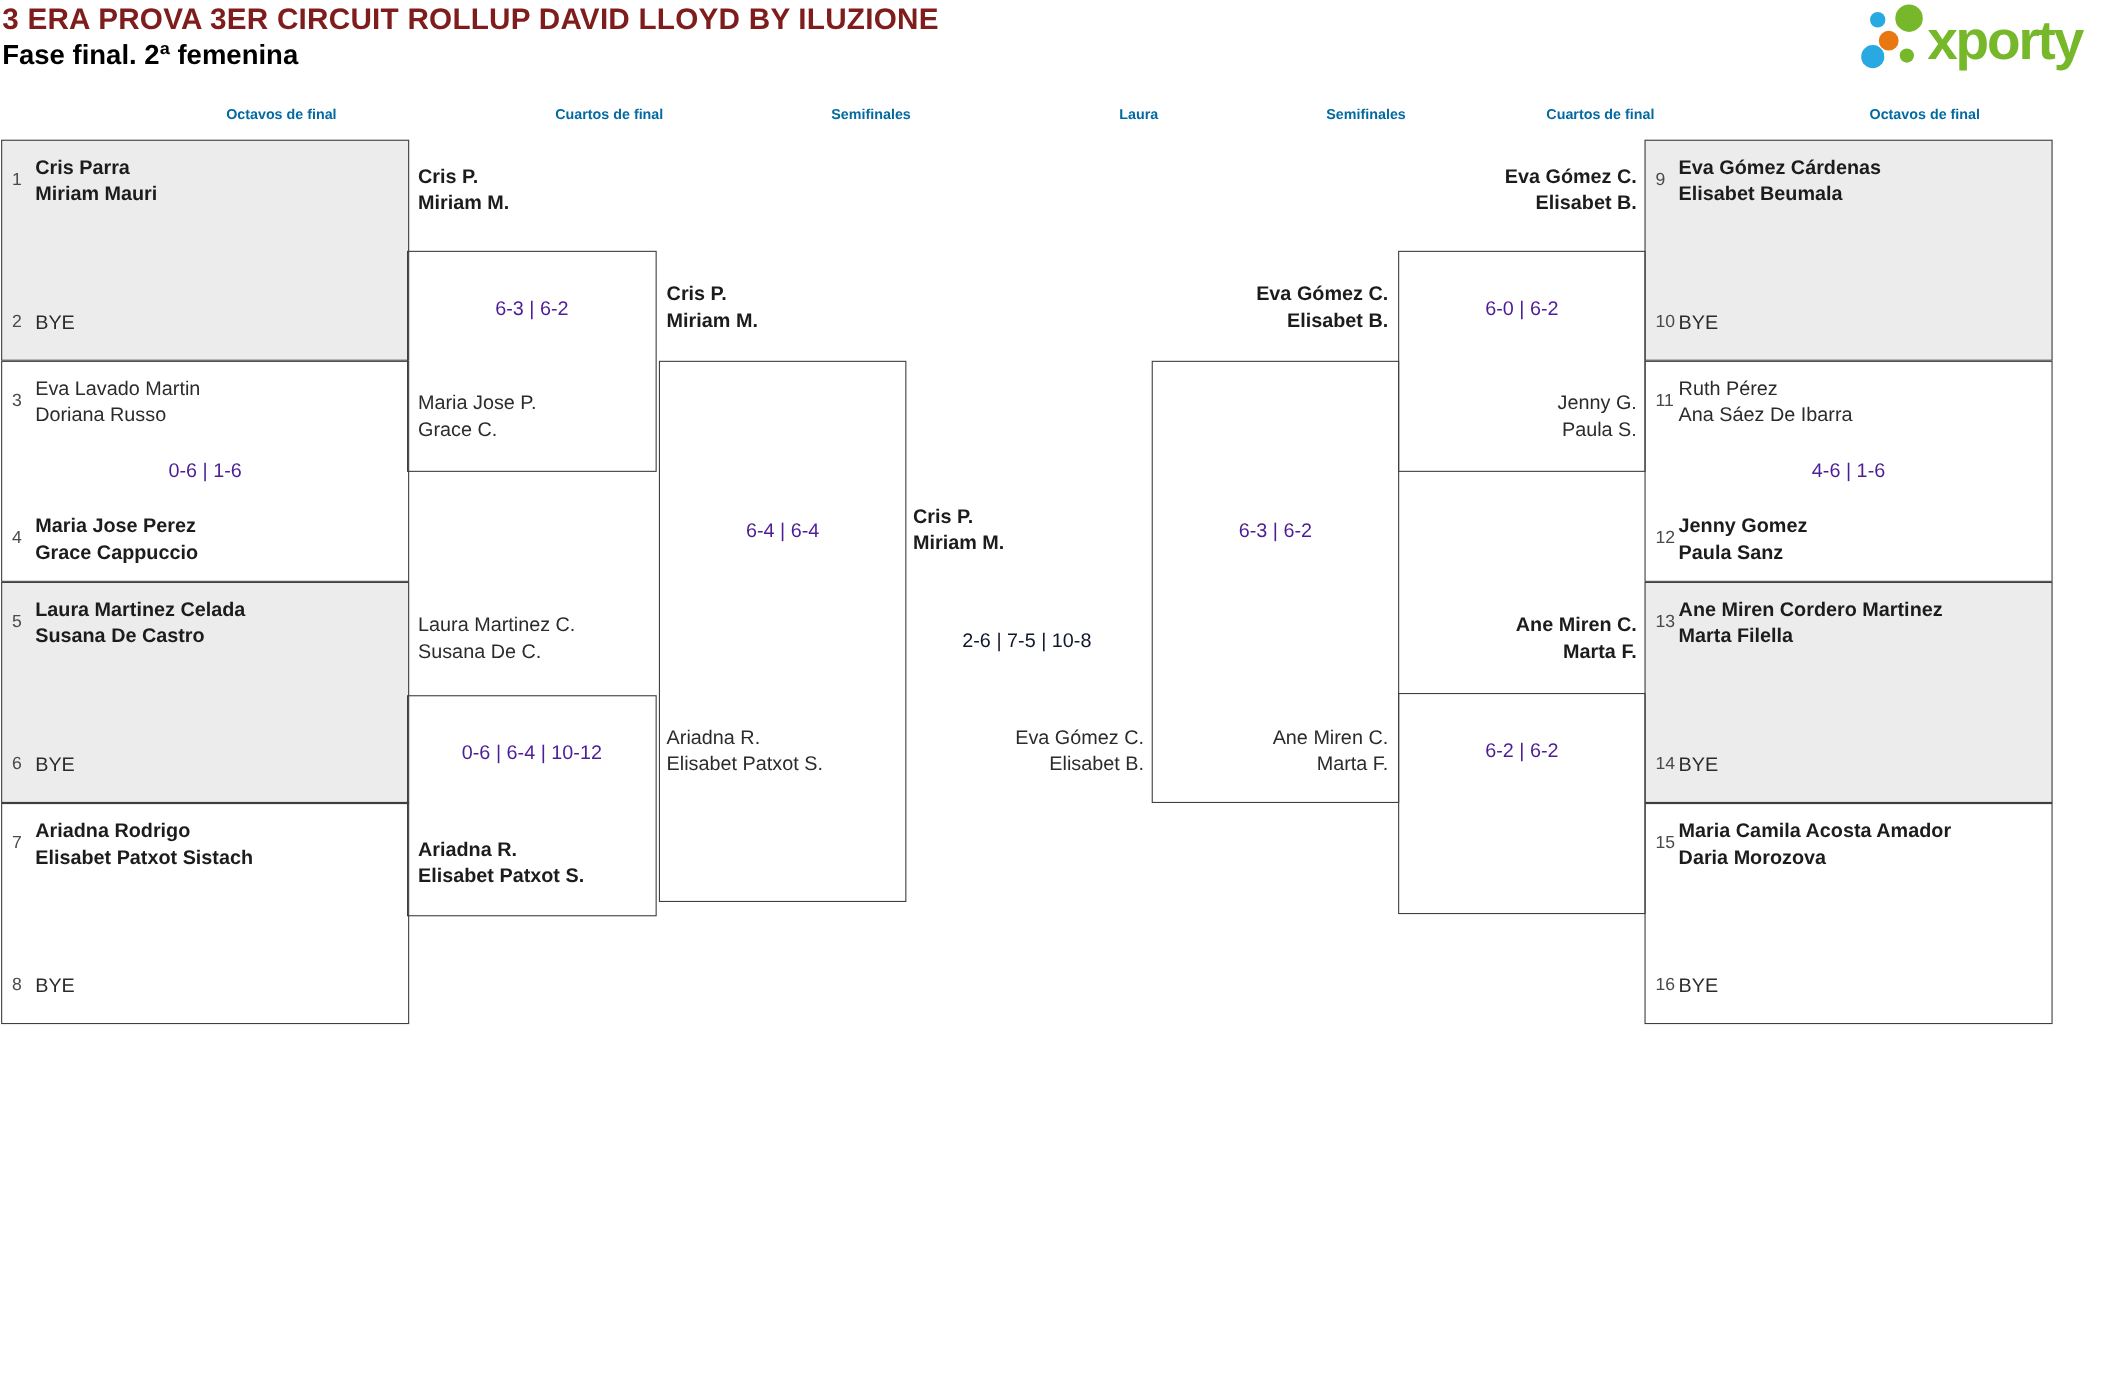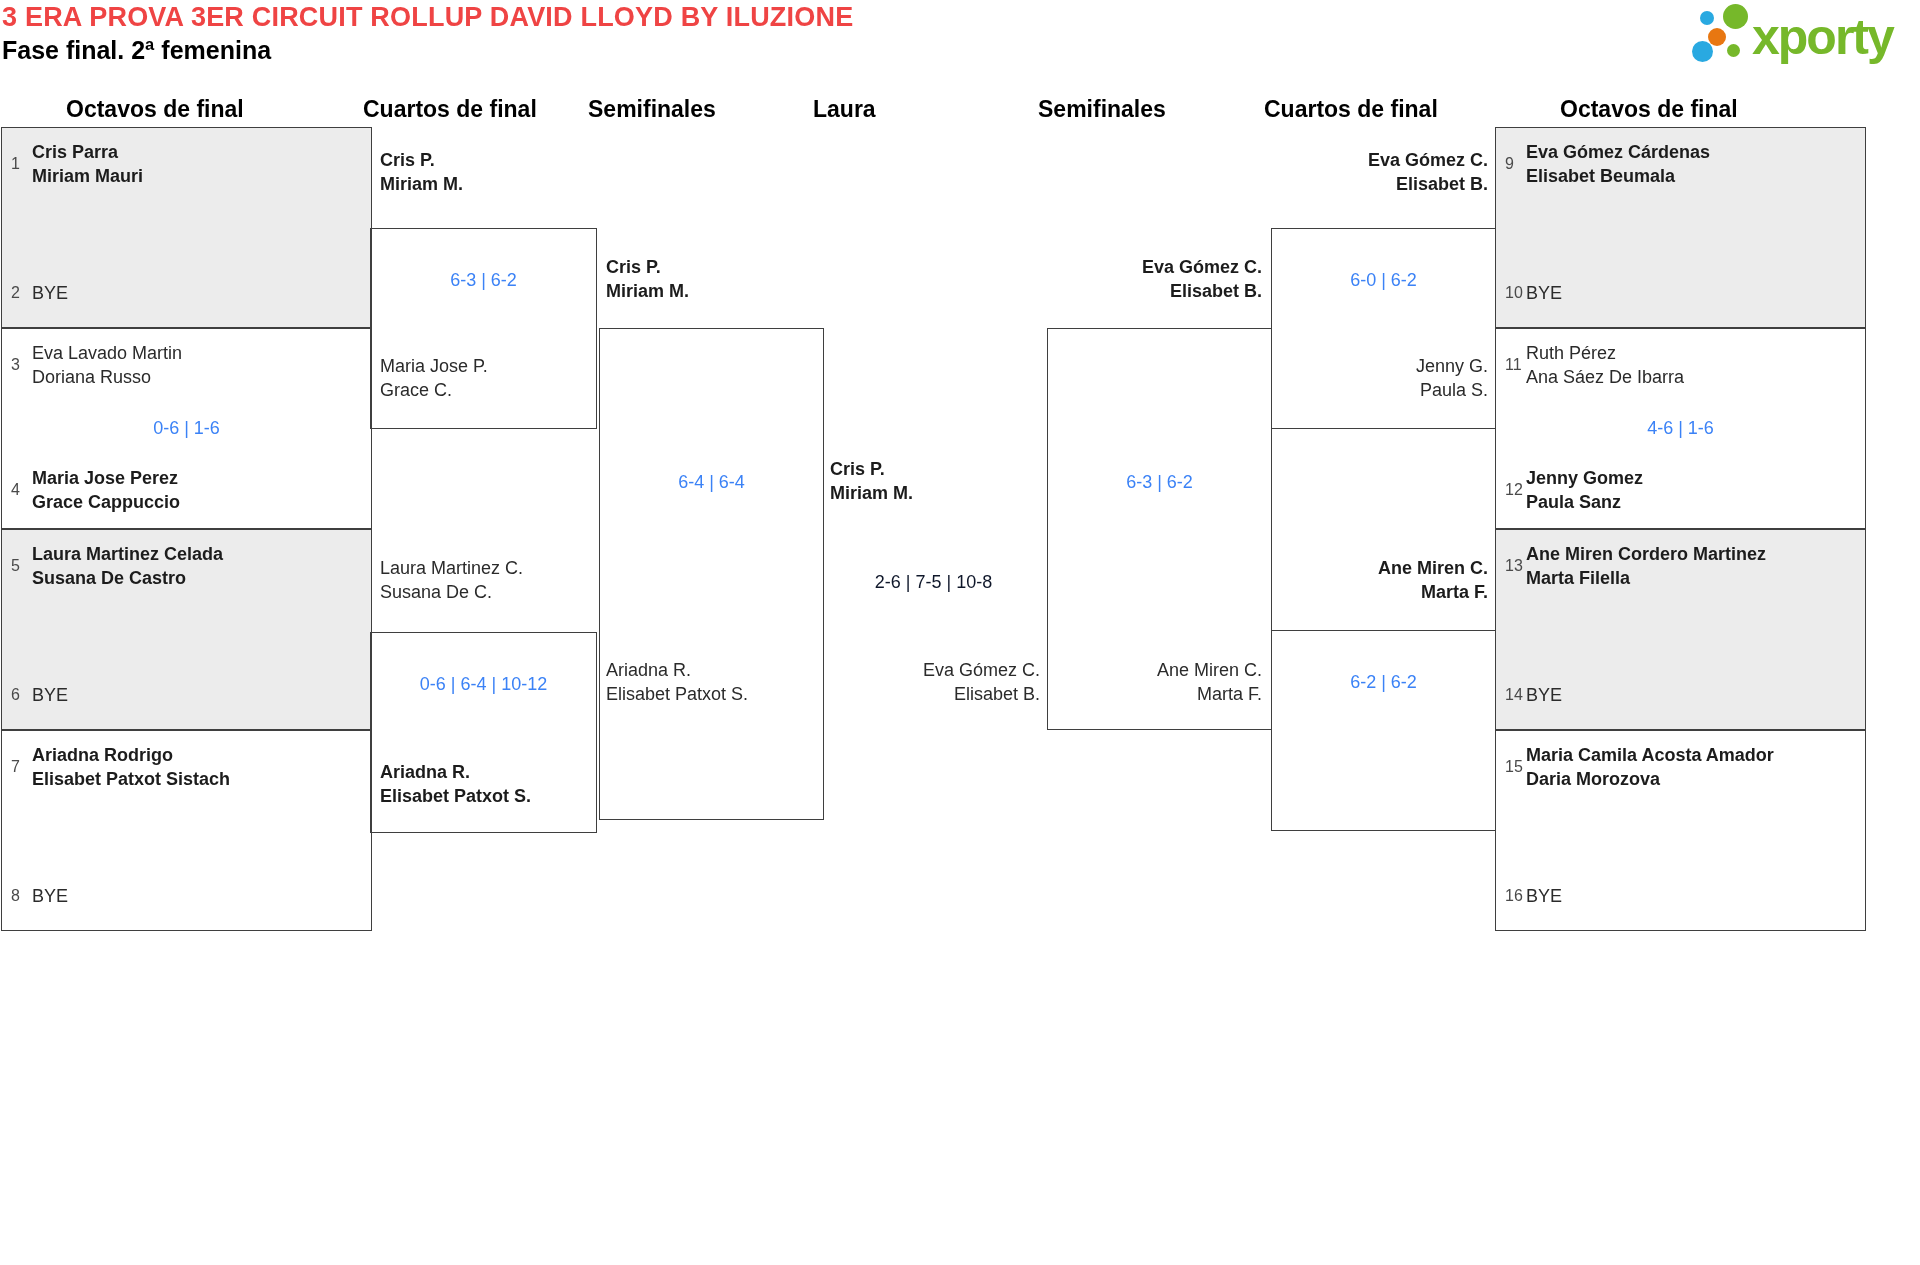--- a/index.html
+++ b/index.html
@@ -3,55 +3,55 @@
 <meta charset="utf-8">
 <style>
   * { margin:0; padding:0; box-sizing:border-box; }
   html,body { background:#fff; }
   .page {
     position:relative; width:1920px; height:1265px; background:#ffffff;
     font-family:"Liberation Sans", sans-serif; color:#222; overflow:hidden;
   }
 
   
-  .title    { position:absolute; left:2px; top:2px;  font-size:27px; font-weight:700; color:#ef4444; letter-spacing:.2px; }
+  .title    { position:absolute; left:2px; top:2px;  font-size:27px; font-weight:700; color:#7f1d1d; letter-spacing:.2px; }
   .subtitle { position:absolute; left:2px; top:36px; font-size:25px; font-weight:700; color:#000; }
 
   
   .logo { position:absolute; left:1690px; top:2px; width:230px; height:78px; }
   .dot  { position:absolute; border-radius:50%; }
   .d1 { left:10px; top:9px;  width:14px; height:14px; background:#29a9e1; }
   .d2 { left:33px; top:2px;  width:25px; height:25px; background:#76b82a; }
   .d3 { left:18px; top:26px; width:18px; height:18px; background:#e87711; }
   .d4 { left:2px;  top:39px; width:21px; height:21px; background:#29a9e1; }
   .d5 { left:37px; top:42px; width:13px; height:13px; background:#76b82a; }
   .logo-text { position:absolute; left:62px; top:5px; font-size:50px; font-weight:800;
                color:#76b82a; letter-spacing:-2px; line-height:1.2; }
 
   
-  .rh { position:absolute; top:96px; width:240px; text-align:left;
-        font-size:23px; font-weight:600; color:#000000; }
+  .rh { position:absolute; top:96px; width:240px; text-align:right;
+        font-size:13px; font-weight:600; color:#0369a1; }
 
   
   .obox { position:absolute; width:371px; height:201px; border:1px solid #3f3f3f; background:#fff; }
   .obox.grey { background:#ececec; }
 
   .entry { position:absolute; left:9px; display:flex; align-items:center; }
   .entry.top { top:12px; }
   .entry.pair-bottom { bottom:14px; }
   .entry.bye-bottom  { bottom:22px; }
   .seed  { min-width:21px; font-size:16px; color:#4a4a4a; flex:none; }
   .names { font-size:18px; line-height:24px; color:#2b2b2b; }
   .w .names, .names.w, .label.w { font-weight:700; color:#1c1c1c; }
 
   
   .mbox { position:absolute; border:1px solid #3f3f3f; background:transparent; }
 
   .score { position:absolute; left:0; width:100%; text-align:center;
-           font-size:18px; color:#3b82f6; }
+           font-size:18px; color:#4c1d95; }
   .obox > .score { top:89px; }
   .mbox.qf > .score { top:41px; }
   .mbox.sf > .score { top:143px; }
 
   
   .label { position:absolute; font-size:18px; line-height:24px; color:#2b2b2b; }
   .label.r { text-align:right; width:210px; }
   .fscore { position:absolute; left:820px; top:572px; width:227px; text-align:center;
             font-size:18px; color:#0f172a; }
 </style>

